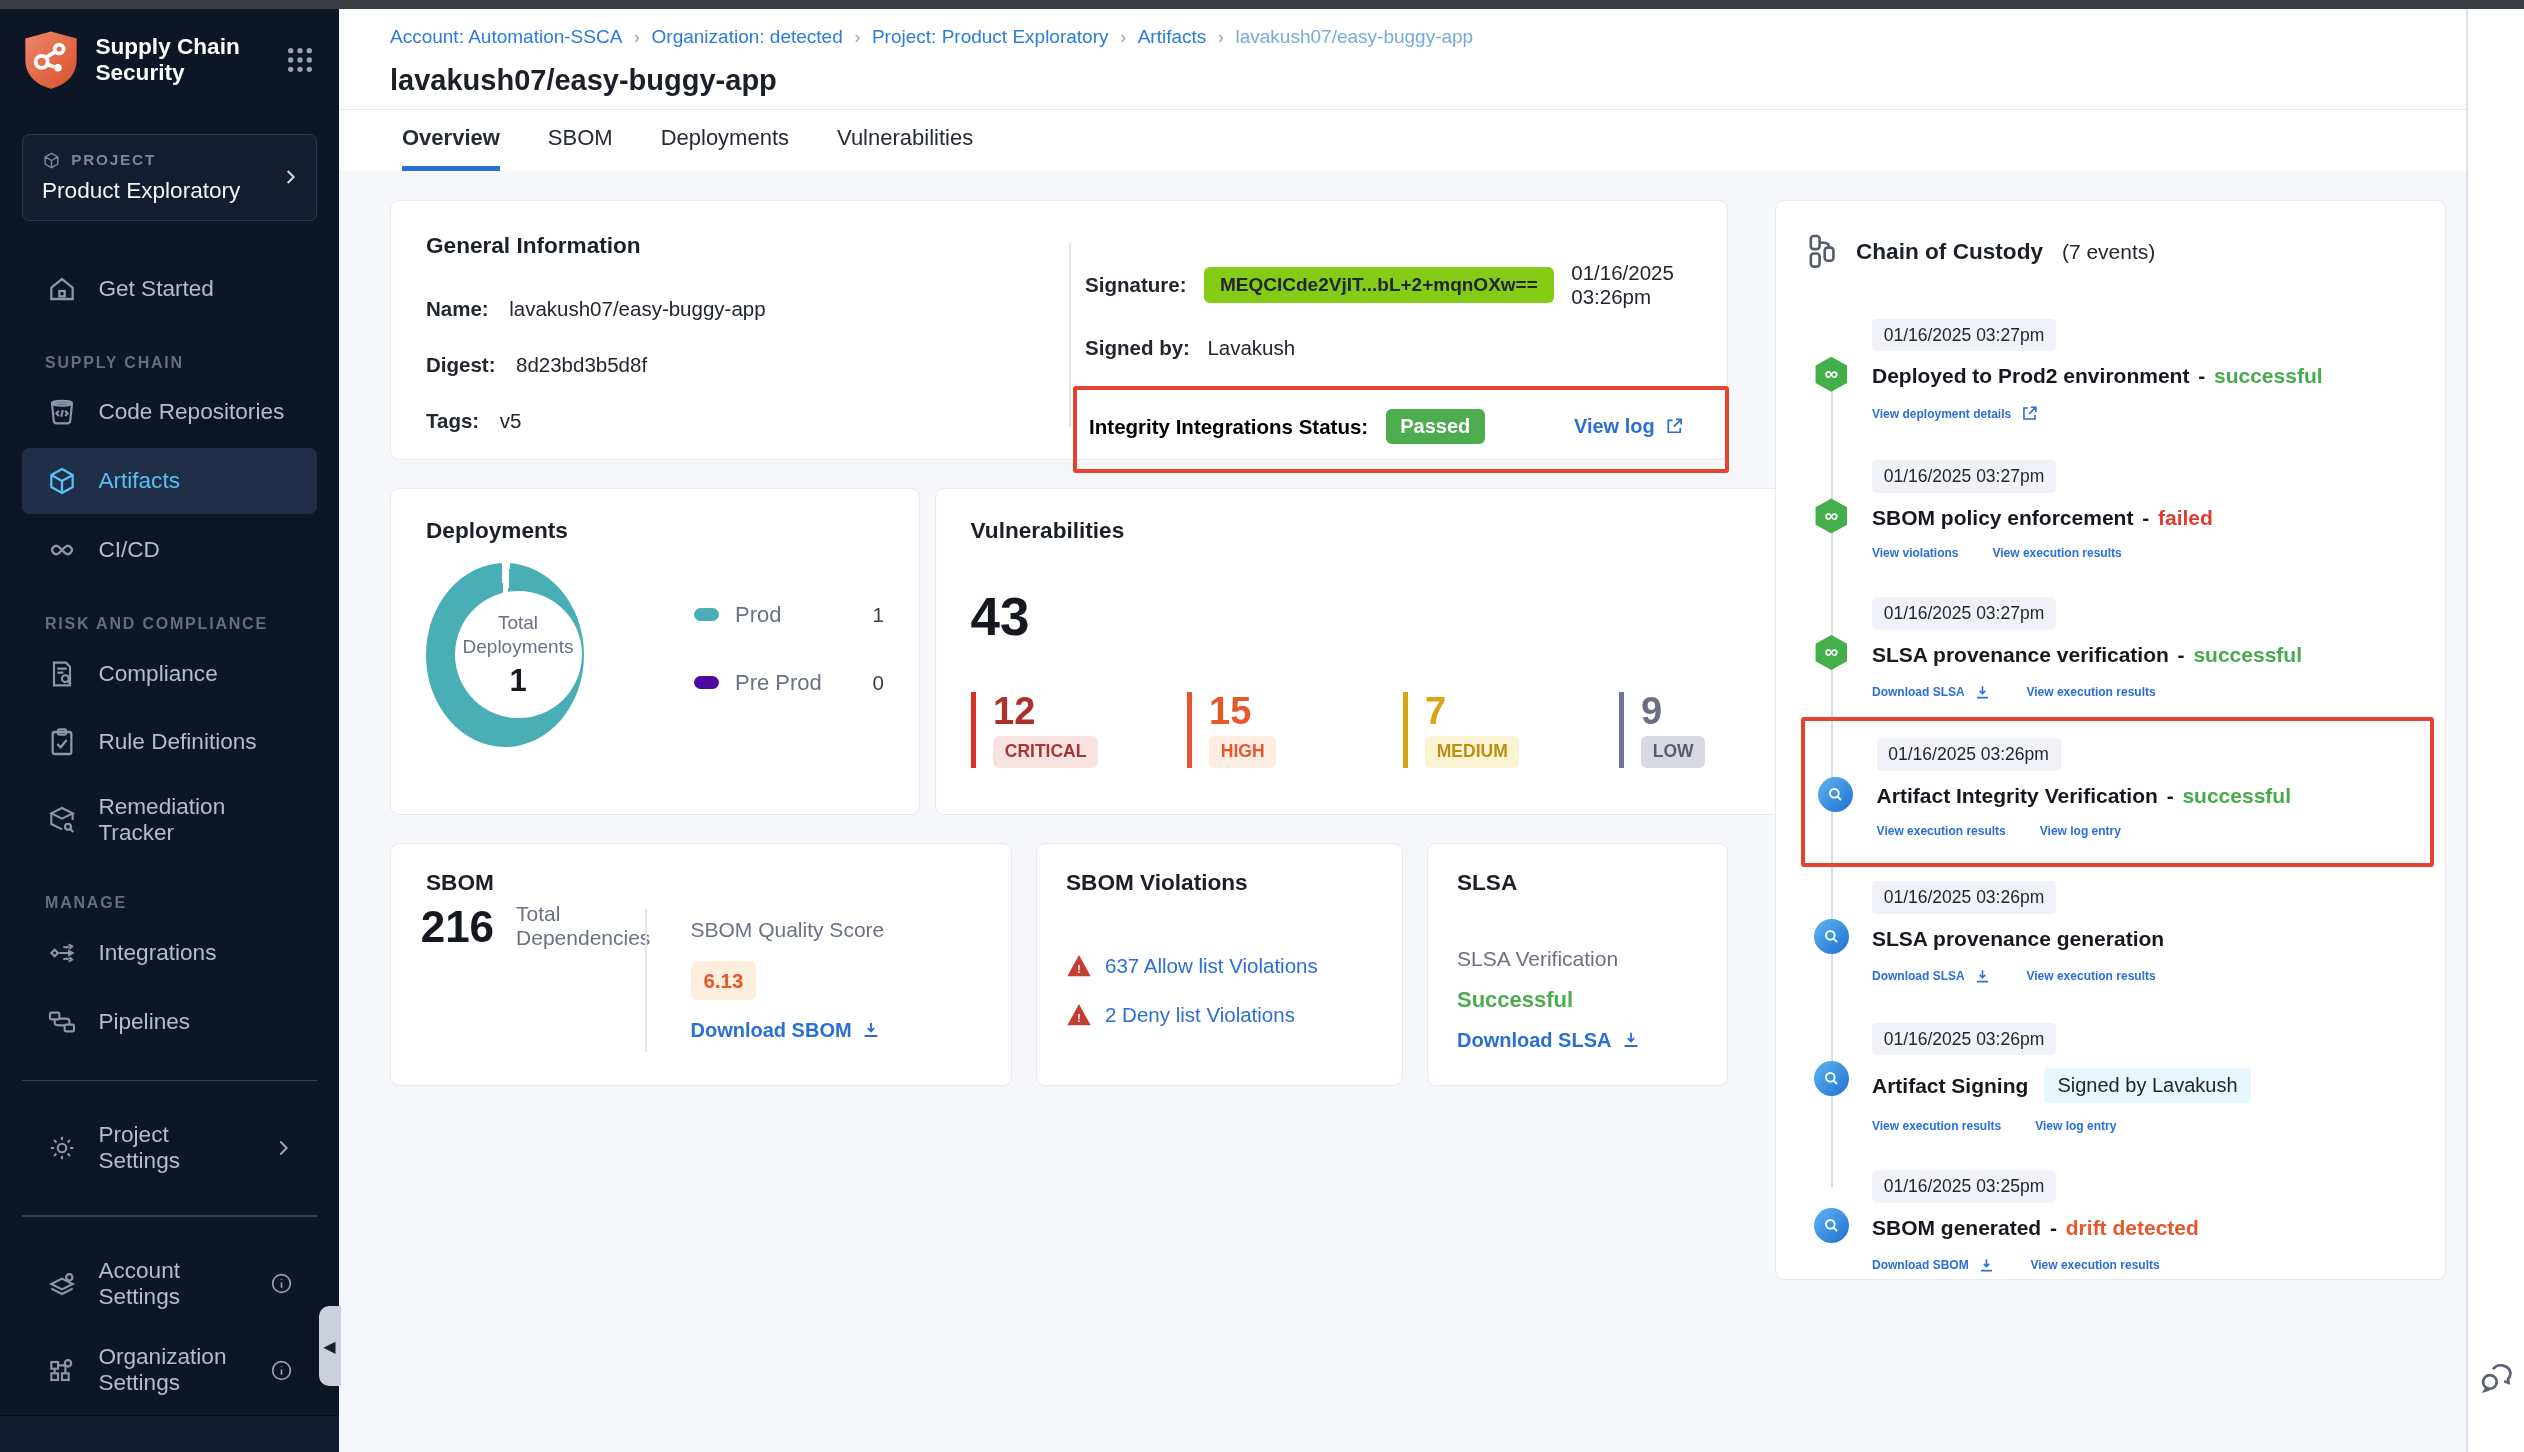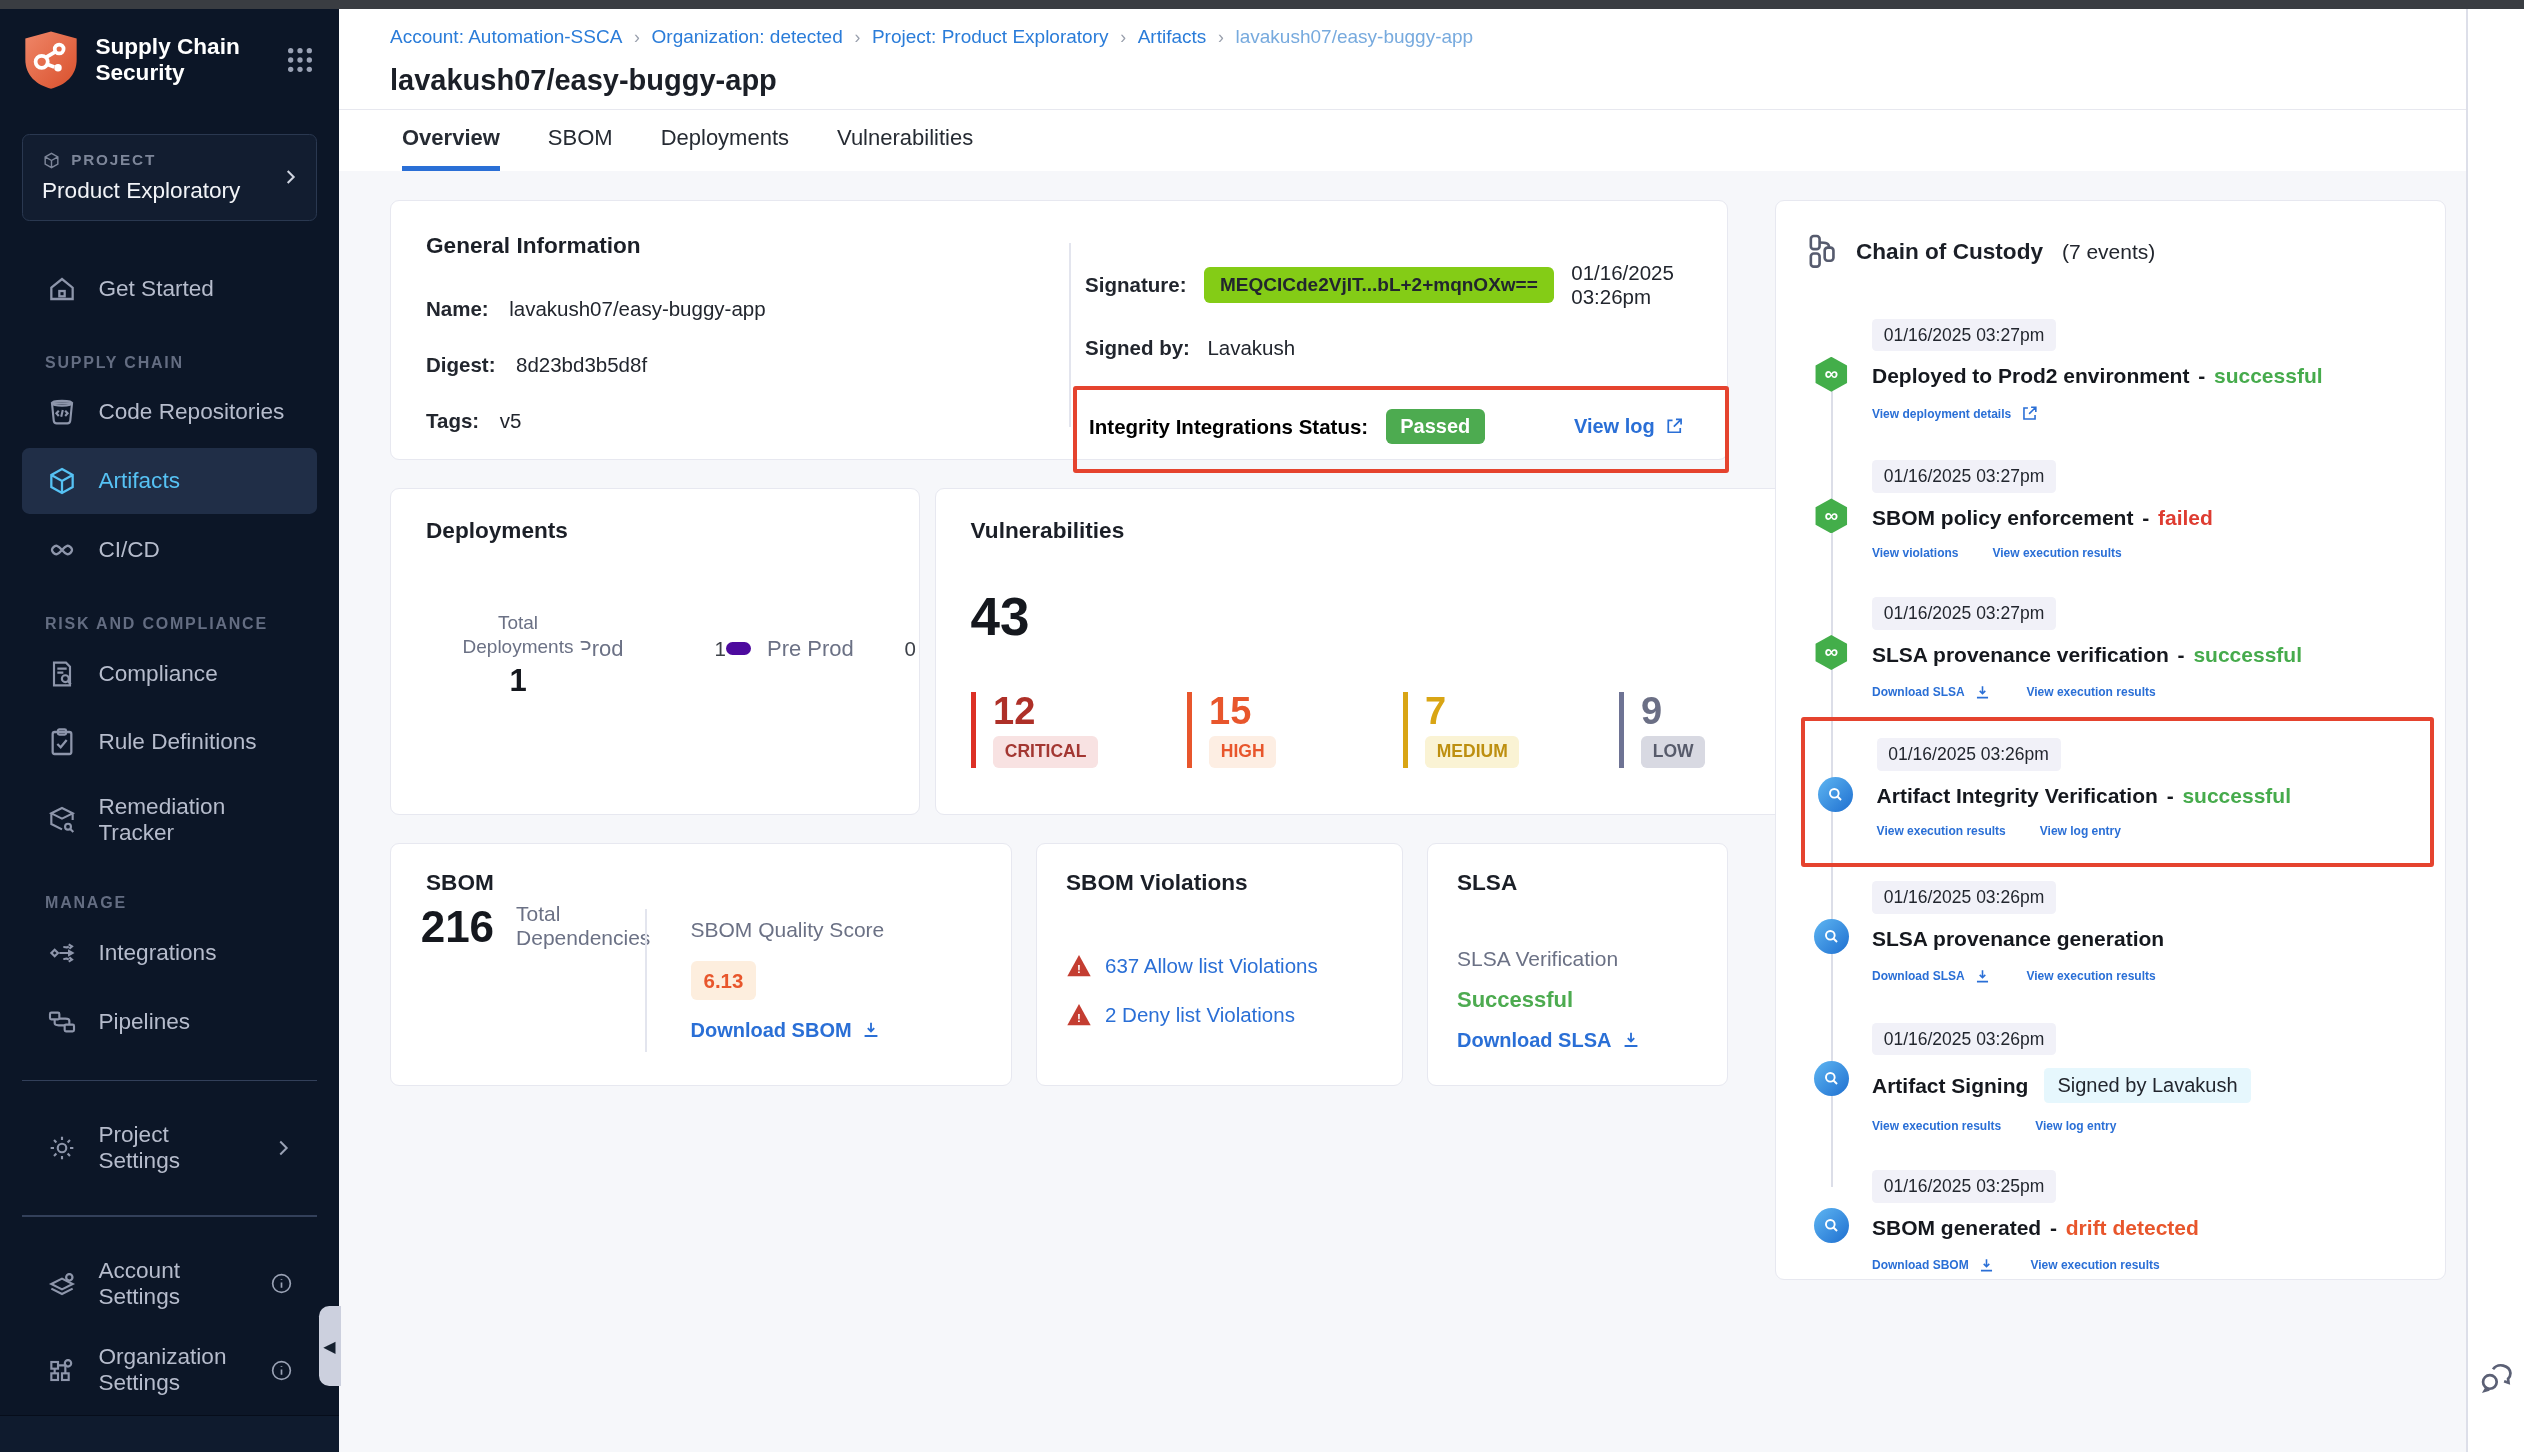--- a/index.html
+++ b/index.html
@@ -64,21 +64,21 @@
   .viewlog { margin-left:auto; margin-right:19px; }
   a.blue { color:#2a6fd6; font-weight:bold; text-decoration:none; font-size:20px; cursor:pointer; display:inline-flex; align-items:center; gap:8.8px; }
 
   .row2 { display:flex; gap:14.6px; margin-top:28px; }
   .dep-card { width:530px; flex:0 0 530px; height:327px; padding:29px 35px; }
   .dep-body { display:flex; align-items:center; margin-top:7.3px; }
   .donut { position:relative; width:184px; height:184px; border-radius:50%; background:conic-gradient(from 358deg, #ffffff 0deg 5deg, #49aeb6 5deg 360deg); margin-top:11.7px; }
   .donut-hole { position:absolute; left:28.5px; top:28.5px; width:127px; height:127px; background:#ffffff; border-radius:50%; display:flex; flex-direction:column; align-items:center; justify-content:center; }
   .donut-lbl { font-size:19px; color:#6b7185; line-height:1.3; }
   .donut-val { font-size:31px; font-weight:bold; color:#15181e; margin-top:2.9px; }
-  .legend { margin-left:110px; display:flex; }
+  .legend { margin-left:110px; display:flex; flex-direction:column; gap:42px; }
   .leg-row { display:flex; align-items:center; width:190px; }
   .swatch { width:25px; height:13px; border-radius:6.6px; margin-right:16px; }
   .leg-lbl { font-size:22px; color:#6b7185; }
   .leg-val { margin-left:auto; font-size:20.5px; color:#3c4048; }
 
   .vuln-card { flex:1; height:327px; padding:29px 35px; }
   .vuln-total { font-size:53px; font-weight:bold; color:#15181e; margin-top:42px; }
   .sev-row { display:flex; margin-top:45px; }
   .sev { display:flex; border-left:5.1px solid; padding-left:17.5px; flex-direction:column; gap:5.8px; width:216px; }
   .sev-num { font-size:38px; font-weight:bold; line-height:1; }

